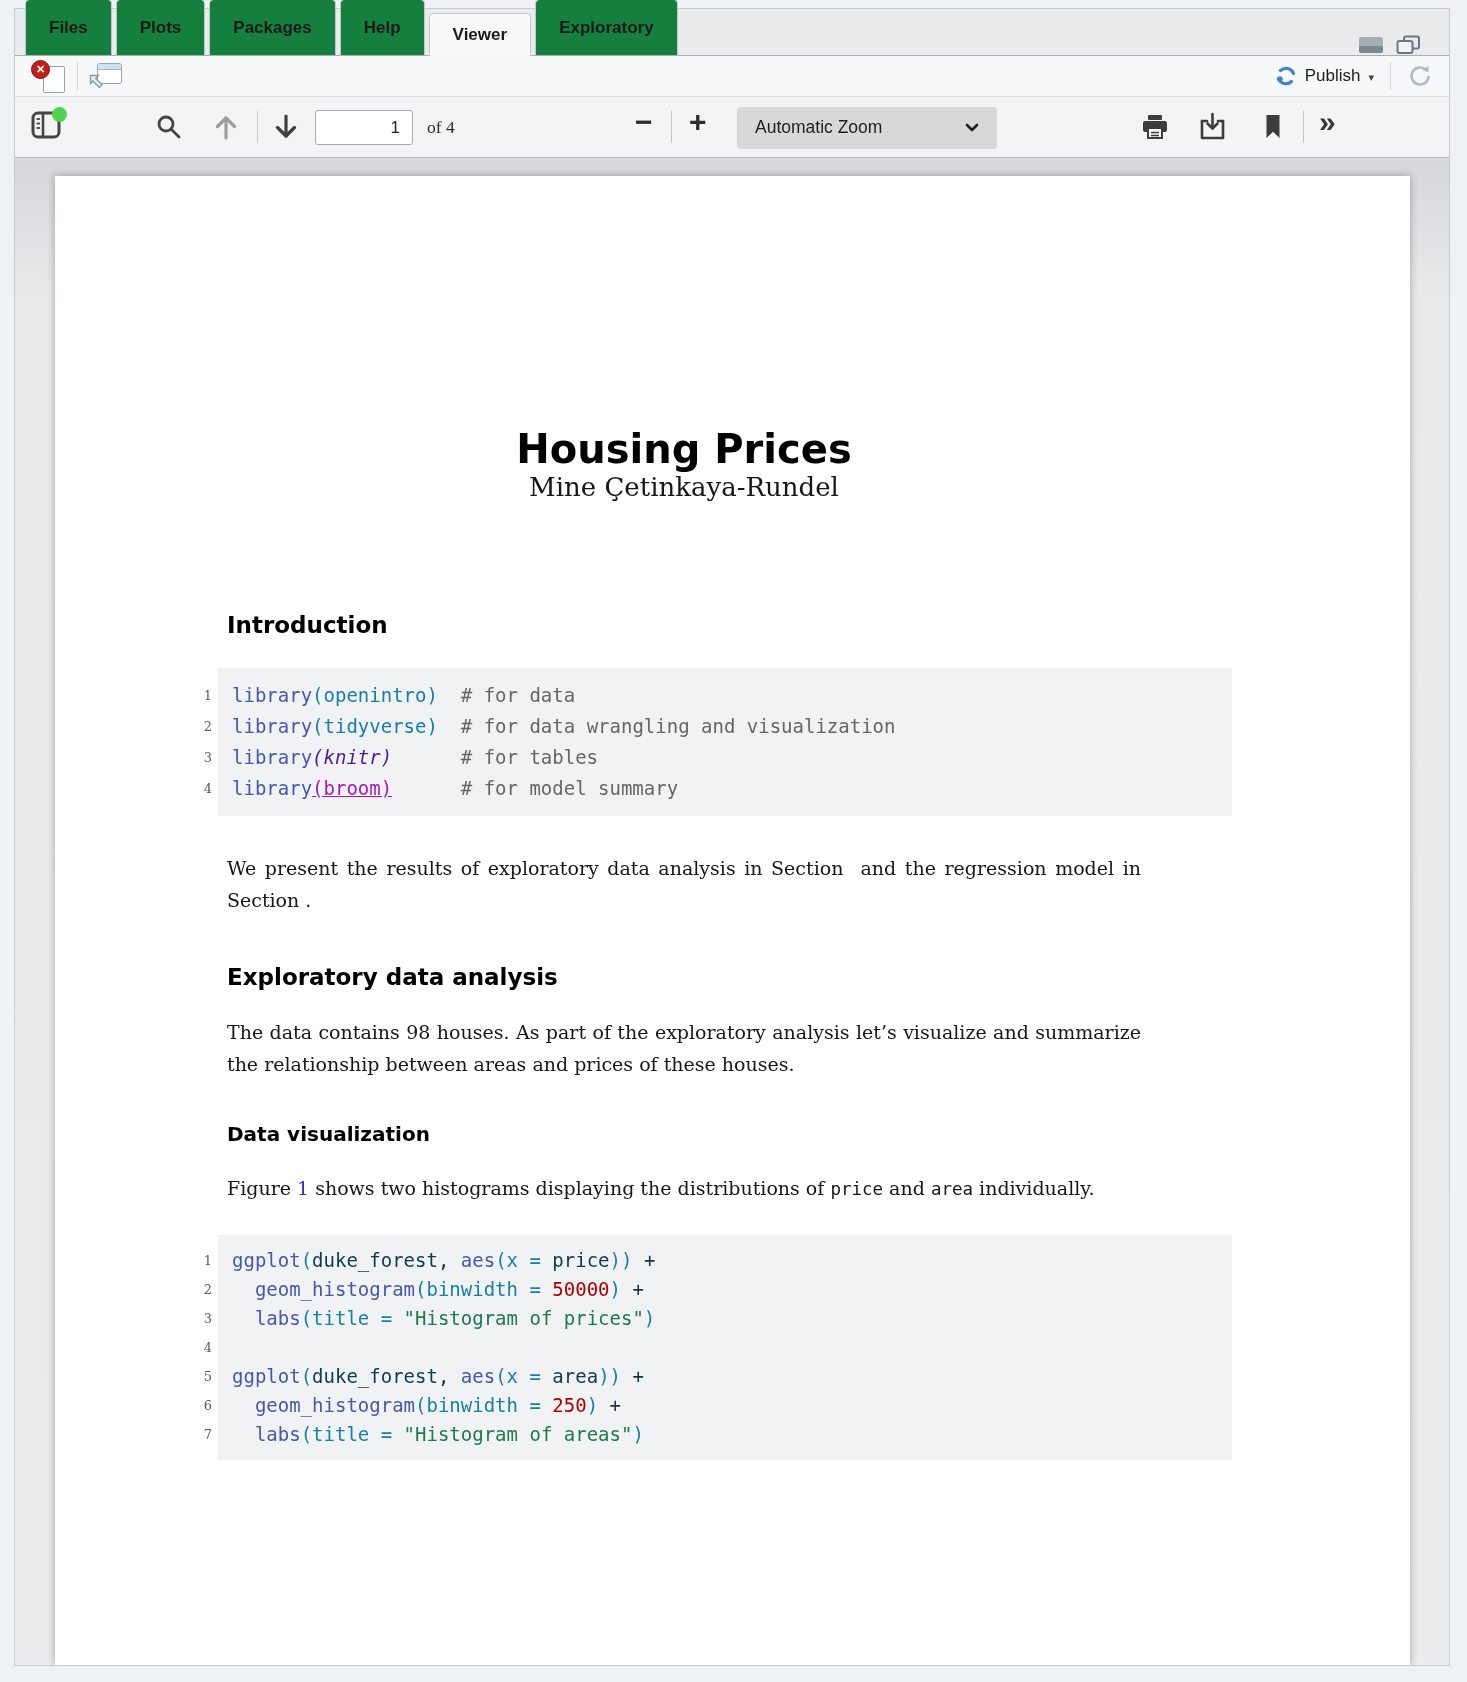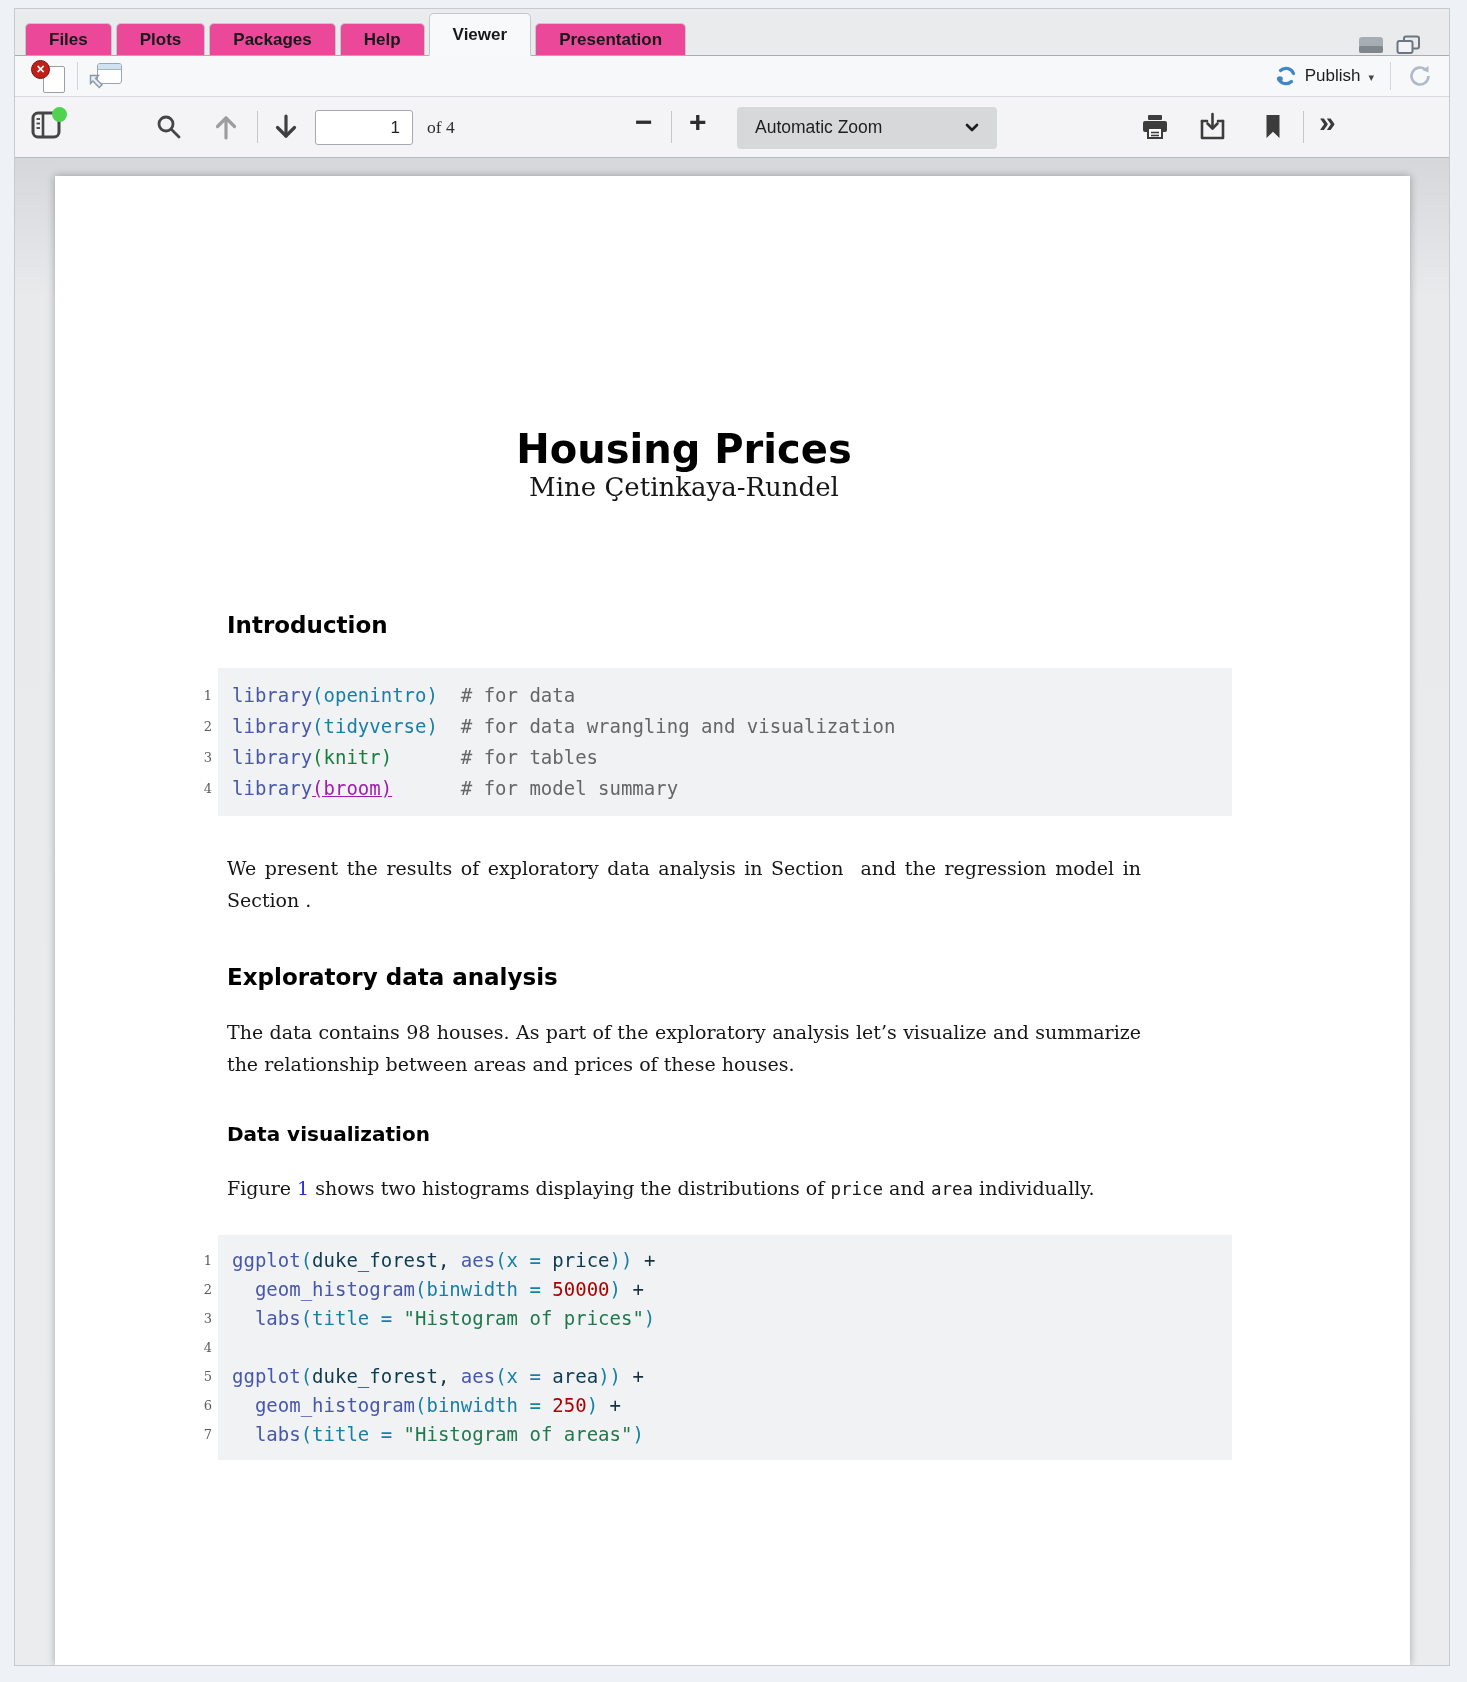--- a/index.html
+++ b/index.html
@@ -16,23 +16,23 @@
     background:#fff; border:1px solid #c7cbd0;
     display:flex; flex-direction:column;
   }
   
   .tabbar {
     height:47px; background:#e9ebed; border-bottom:1px solid #a9adb1;
     display:flex; align-items:flex-end; padding-left:10px; position:relative;
     flex:none;
   }
   .tab {
-    height:32px; display:flex; align-items:center; padding:0 23px;
+    height:56px; display:flex; align-items:center; padding:0 23px;
     font-size:17px; font-weight:bold; color:#17191a;
-    background:#ec4899; border:1px solid #c5c8cb; border-bottom:none;
+    background:#15803d; border:1px solid #c5c8cb; border-bottom:none;
     border-radius:5px 5px 0 0; margin-right:4px; cursor:default;
   }
   .tab.active {
     background:#f8f9fb; height:43px; margin-bottom:-1px;
     border-bottom:1px solid #f8f9fb;
   }
   .pane-btns { position:absolute; right:28px; top:26px; display:flex; gap:12px; align-items:center; }
   
   .vtoolbar {
     height:41px; background:#f6f8fa; border-bottom:1px solid #d9dcdf;
@@ -131,21 +131,21 @@
 
 <div class="pane">
 
   <div class="tabbar">
     <div id="tabs-container" style="display:flex; align-items:flex-end;">
         <div class="tab">Files</div>
         <div class="tab">Plots</div>
         <div class="tab">Packages</div>
         <div class="tab">Help</div>
         <div class="tab active">Viewer</div>
-        <div class="tab">Presentation</div>
+        <div class="tab">Exploratory</div>
       </div>
     <div class="pane-btns">
       <span>
         <svg width="26" height="18" viewBox="0 0 26 18">
           <rect x="1" y="1" width="24" height="16" rx="3" fill="#a6adb3"></rect>
           <rect x="1" y="10" width="24" height="7" rx="2" fill="#7f878d"></rect>
         </svg>
       </span>
       <span>
         <svg width="25" height="20" viewBox="0 0 25 20" fill="none" stroke="#6b7680" stroke-width="2">
@@ -262,21 +262,21 @@
       <div class="doc">
 
         <div class="doc-title">Housing Prices</div>
         <div class="doc-author">Mine Çetinkaya-Rundel</div>
 
         <div class="h1 h-intro">Introduction</div>
 
         <div class="codeblock cb1" id="codeblock-1" style="background: rgb(240, 242, 244);">
             <div class="code-line"><span class="line-num">1</span><span style="color: rgb(71, 88, 171);">library</span><span style="color: rgb(24, 127, 165);">(openintro)</span><span style="color: rgb(102, 102, 102);">  # for data</span></div>
             <div class="code-line"><span class="line-num">2</span><span style="color: rgb(71, 88, 171);">library</span><span style="color: rgb(24, 127, 165);">(tidyverse)</span><span style="color: rgb(102, 102, 102);">  # for data wrangling and visualization</span></div>
-            <div class="code-line"><span class="line-num">3</span><span style="color: rgb(71, 88, 171);">library</span><span style="color: #15803d;">(knitr)</span><span style="color: rgb(102, 102, 102);">      # for tables</span></div>
+            <div class="code-line"><span class="line-num">3</span><span style="color: rgb(71, 88, 171);">library</span><span style="color: #4c1d95; font-style: italic;">(knitr)</span><span style="color: rgb(102, 102, 102);">      # for tables</span></div>
             <div class="code-line"><span class="line-num">4</span><span style="color: rgb(71, 88, 171);">library</span><span style="color: #a21caf; text-decoration: underline;">(broom)</span><span style="color: rgb(102, 102, 102);">      # for model summary</span></div>
           </div>
 
         <p class="para mt36">We present the results of exploratory data analysis in Section &nbsp;and the regression model in Section&nbsp;.</p>
 
         <div class="h1 h-eda">Exploratory data analysis</div>
         <p class="para">The data contains 98 houses. As part of the exploratory analysis let’s visualize and summarize the relationship between areas and prices of these houses.</p>
 
         <div class="h2">Data visualization</div>
 

